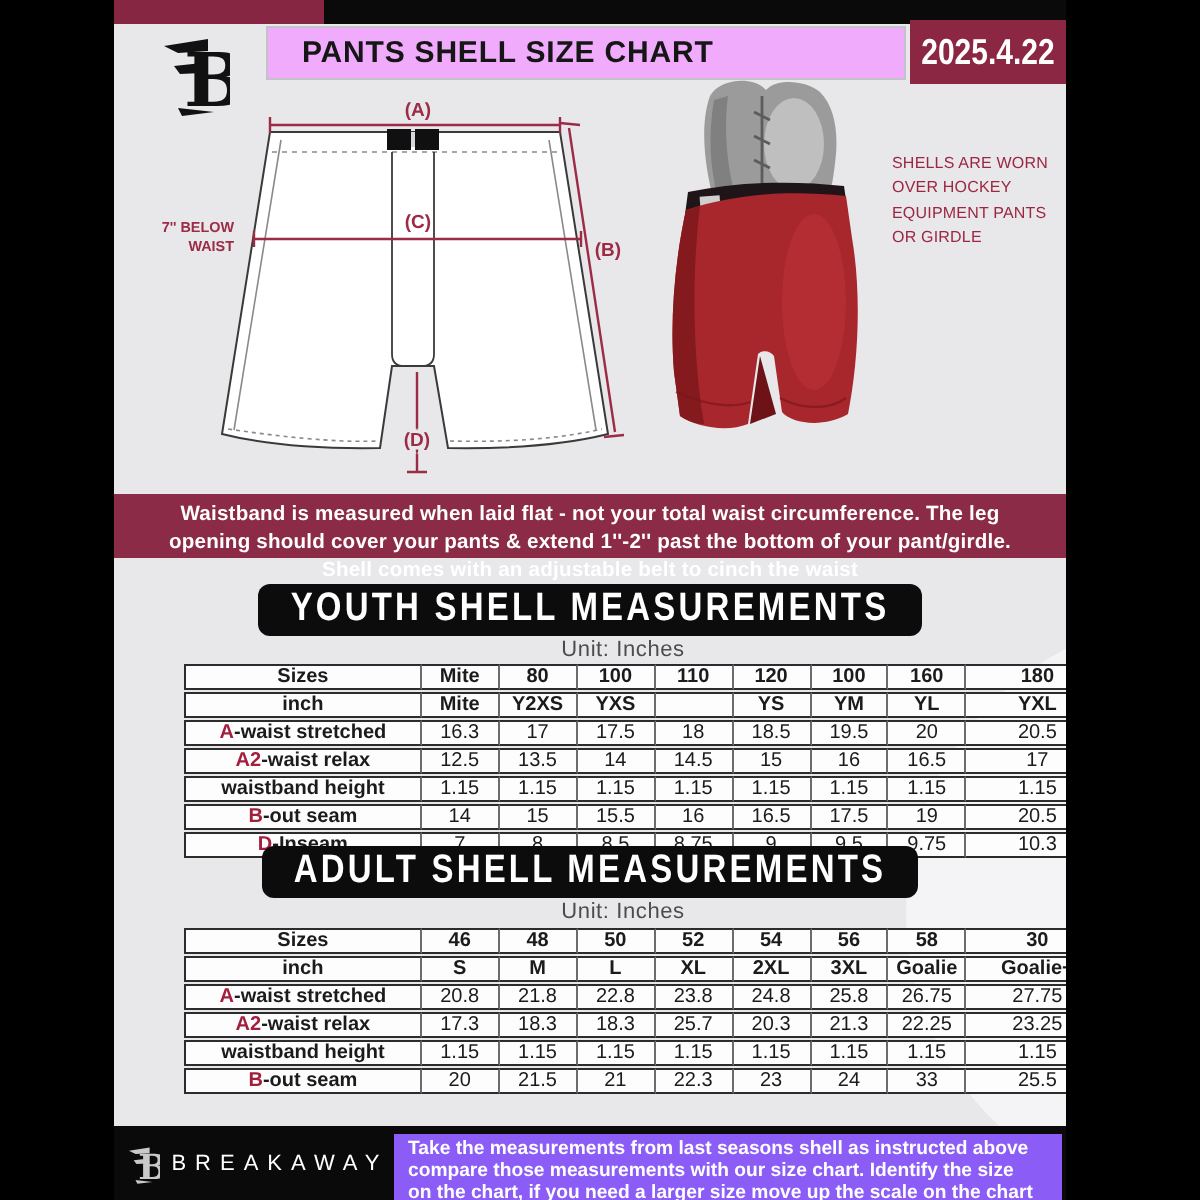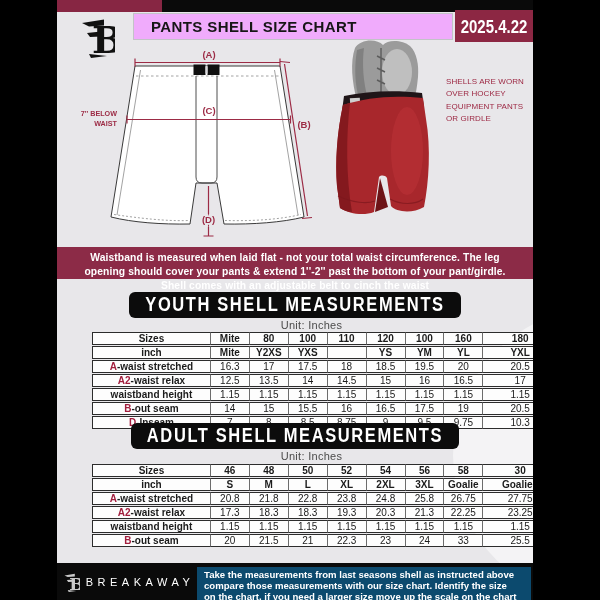--- a/index.html
+++ b/index.html
@@ -42,36 +42,36 @@
             font-size:16.5px; font-weight:bold; letter-spacing:1.6px; white-space:nowrap; }
   .unit { position:absolute; left:0; width:100%; text-align:center; color:#4c4c4c; font-size:11px; letter-spacing:.3px;padding-left:33px; }
 
   
   table.meas { position:absolute; left:5px; width:466px; border-collapse:separate; border-spacing:0 1.5px;
                table-layout:fixed; background:transparent;margin-left:30px; }
   table.meas td { background:#fdfdfd; border-top:1px solid #2c2c2c; border-bottom:1px solid #2c2c2c;
                   border-right:1px solid #6c6c6c; text-align:center; font-size:10px; color:#1b1b1b;
                   height:11.2px; line-height:11px; padding:0; overflow:hidden; white-space:nowrap; }
   table.meas td:first-child { border-left:1px solid #2c2c2c; }
-  table.meas td:last-child { border-right:1px solid #6d28d9; }
+  table.meas td:last-child { border-right:4px solid #6d28d9; }
   table.meas td.hdr, table.meas td.lbl { font-weight:bold; }
   table.meas .pfx { color:#a21f3e; font-weight:bold; }
   .t-youth { top:331px; }
   .t-adult { top:463px; }
   .b-youth { top:292px; }
   .b-adult { top:423px; }
   .u-youth { top:319px; }
   .u-adult { top:450px; }
 
   
   .footer { position:absolute; left:0; top:563px; width:100%; height:37px; background:#0a0a0a; }
   .footer-logo { position:absolute; left:4px; top:0; width:136px; height:37px; display:flex;
                  align-items:center; justify-content:center; gap:6px; }
   .brand-text { color:#fff; font-size:11px; font-weight:normal; letter-spacing:4.5px; }
-  .footer-note { position:absolute; left:140px; top:4px; width:334px; height:33px; background:#0c4a6e;
+  .footer-note { position:absolute; left:140px; top:4px; width:334px; height:33px; background:#8b5cf6;
                  color:#fff; font-weight:bold; font-size:9.6px; line-height:1.17; padding:2px 7px; }
   .nowrap { white-space:nowrap; }
 </style>
 </head>
 <body>
 
 <div class="page">
   <div class="card">
 
     <div class="watermark"></div>
@@ -306,21 +306,21 @@
             <td>24.8</td>
             <td>25.8</td>
             <td>26.75</td>
             <td>27.75</td>
           </tr>
           <tr>
             <td class="lbl"><span class="pfx">A2</span>-waist relax</td>
             <td>17.3</td>
             <td>18.3</td>
             <td>18.3</td>
-            <td>19.3</td>
+            <td>25.7</td>
             <td>20.3</td>
             <td>21.3</td>
             <td>22.25</td>
             <td>23.25</td>
           </tr>
           <tr>
             <td class="lbl">waistband height</td>
             <td>1.15</td>
             <td>1.15</td>
             <td>1.15</td>

